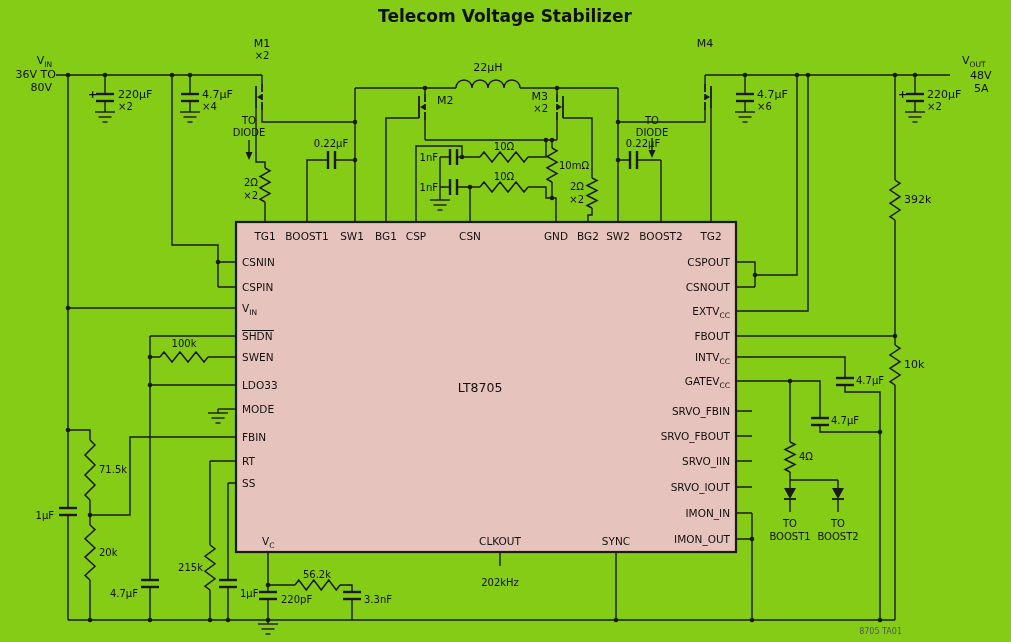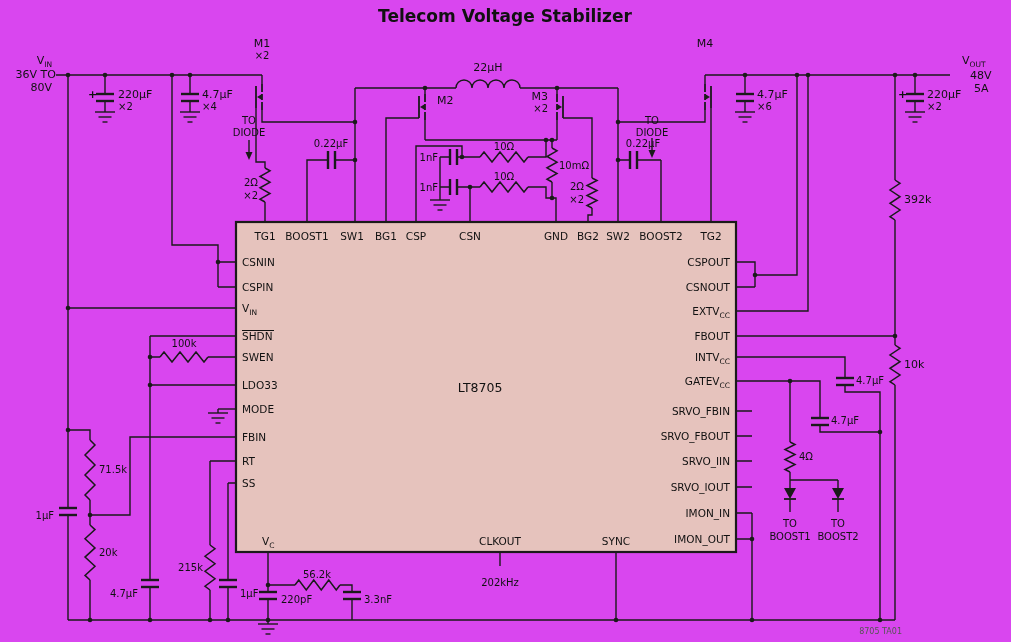--- a/index.html
+++ b/index.html
@@ -1,16 +1,16 @@
 <!DOCTYPE html>
 <html><head>
 <meta charset="utf-8">
 <style>
   html,body{margin:0;padding:0;background:#ffffff;}
-  .canvas{width:1011px;height:642px;position:relative;background:#d946ef;overflow:hidden;}
+  .canvas{width:1011px;height:642px;position:relative;background:#84cc16;overflow:hidden;}
   svg{display:block;}
   .wire{stroke:#1a1a1a;stroke-width:1.4;fill:none;}
   .plate{stroke:#1a1a1a;stroke-width:2.4;fill:none;}
   .res{stroke:#1a1a1a;stroke-width:1.5;fill:none;}
   .dot{fill:#1a1a1a;stroke:none;}
   .fet{stroke:#1a1a1a;stroke-width:1.8;fill:none;}
   .arr{fill:#1a1a1a;stroke:none;}
   text{font-family:"DejaVu Sans","Liberation Sans",sans-serif;fill:#111;}
   .ttl{font-size:17px;font-weight:bold;}
   .lbl{font-size:11px;}

